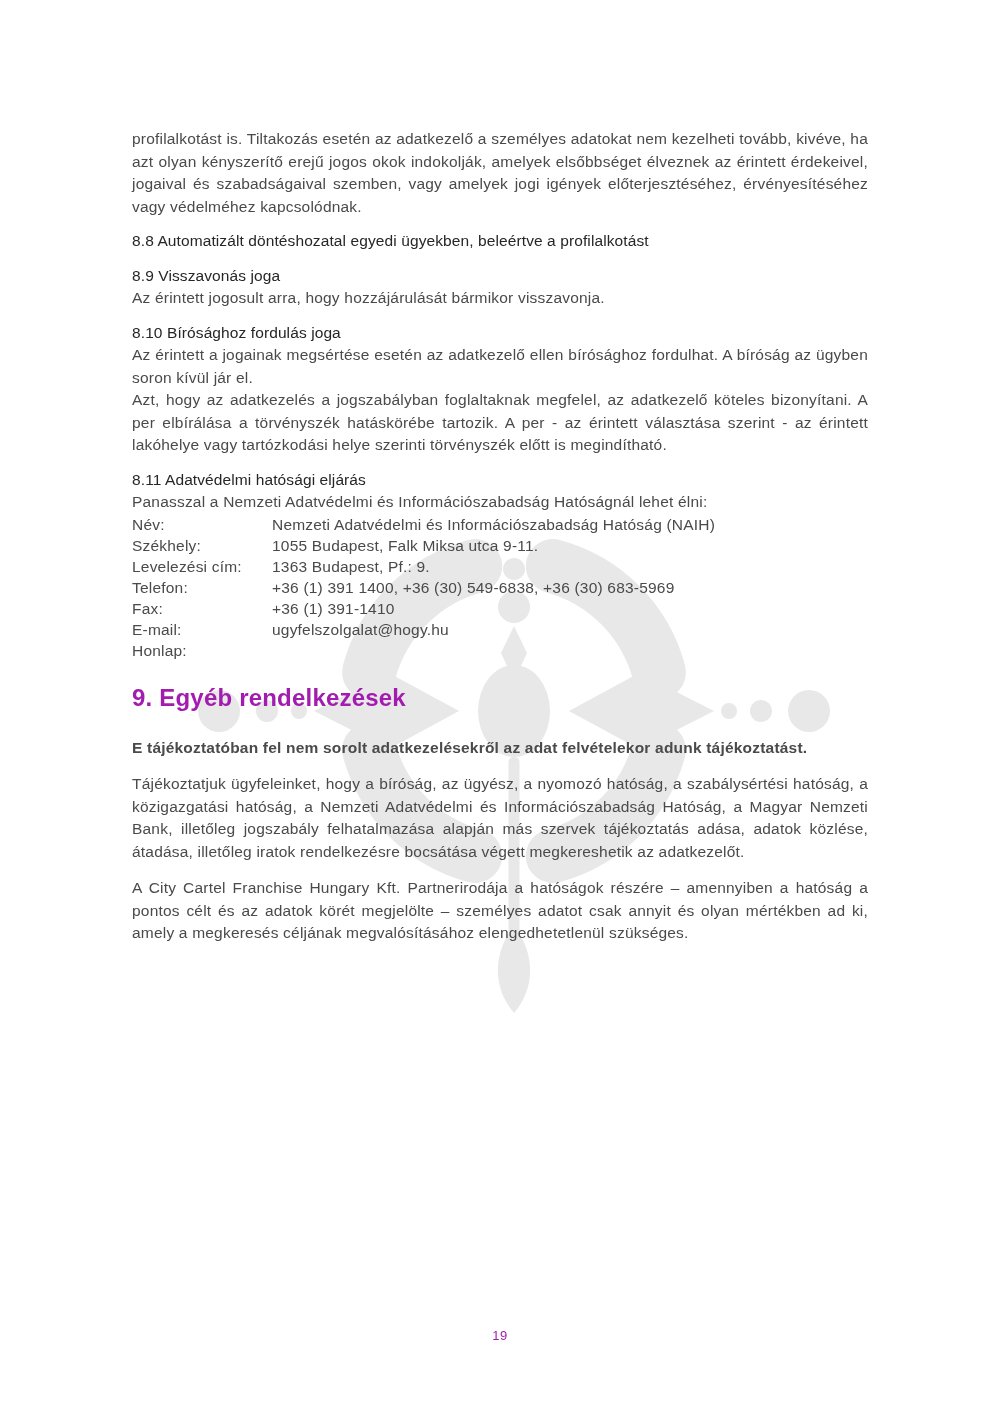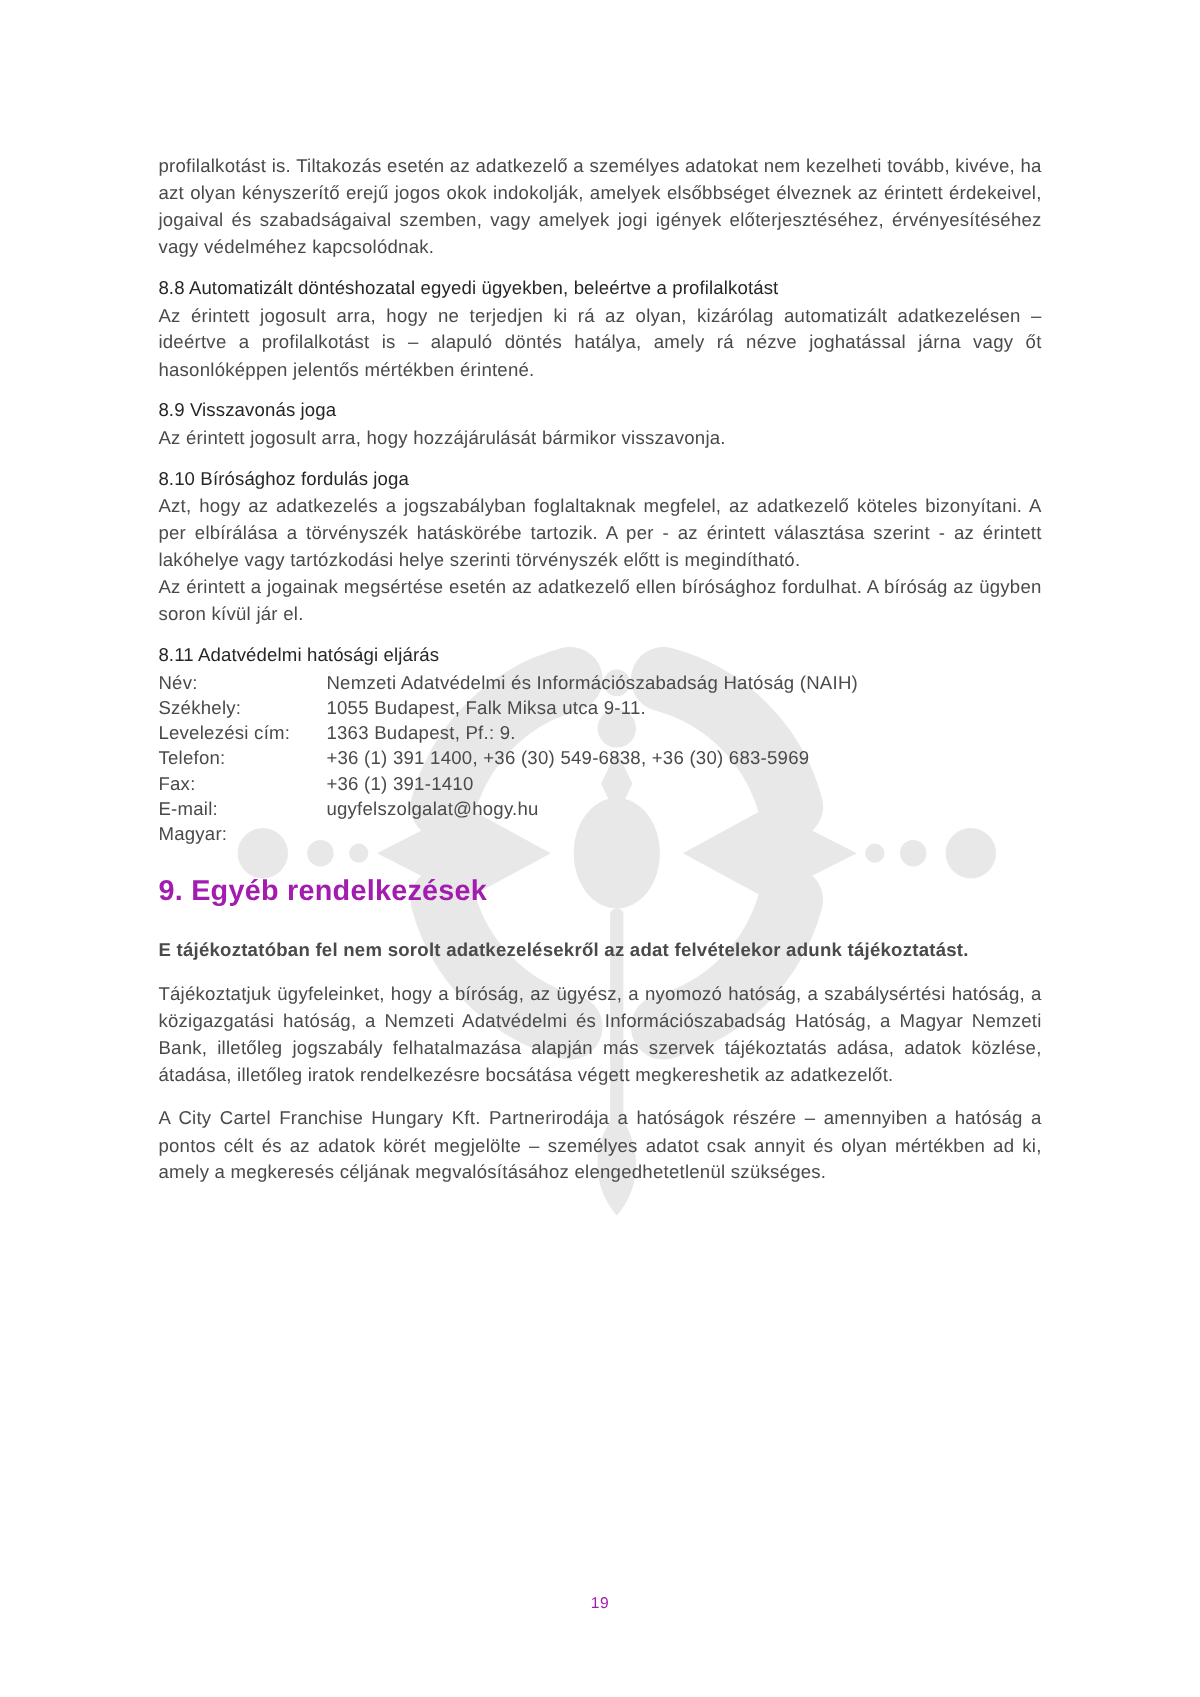--- a/index.html
+++ b/index.html
@@ -115,36 +115,36 @@
       <path d="M 350 505 C 371 532 372 566 350 592 C 328 566 329 532 350 505 Z"></path>
     </g>
   </svg>
 
   <div class="content">
 
     <p class="body-p">profilalkotást is. Tiltakozás esetén az adatkezelő a személyes adatokat nem kezelheti tovább, kivéve, ha azt olyan kényszerítő erejű jogos okok indokolják, amelyek elsőbbséget élveznek az érintett érdekeivel, jogaival és szabadságaival szemben, vagy amelyek jogi igények előterjesztéséhez, érvényesítéséhez vagy védelméhez kapcsolódnak.</p>
 
     <section>
       <h3 class="sec-h">8.8 Automatizált döntéshozatal egyedi ügyekben, beleértve a profilalkotást</h3>
-      <p class="body-p">Az érintett jogosult arra, hogy ne terjedjen ki rá az olyan, kizárólag automatizált adatkezelésen – ideértve a profilalkotást is – alapuló döntés hatálya, amely rá nézve joghatással járna vagy őt hasonlóképpen jelentős mértékben érintené.</p>
     </section>
 
     <section>
       <h3 class="sec-h">8.9 Visszavonás joga</h3>
       <p class="body-p no-just">Az érintett jogosult arra, hogy hozzájárulását bármikor visszavonja.</p>
     </section>
 
     <section>
       <h3 class="sec-h">8.10 Bírósághoz fordulás joga</h3>
+      <p class="body-p">Az érintett a jogainak megsértése esetén az adatkezelő ellen bírósághoz fordulhat. A bíróság az ügyben soron kívül jár el.</p>
       <p class="body-p">Azt, hogy az adatkezelés a jogszabályban foglaltaknak megfelel, az adatkezelő köteles bizonyítani. A per elbírálása a törvényszék hatáskörébe tartozik. A per - az érintett választása szerint - az érintett lakóhelye vagy tartózkodási helye szerinti törvényszék előtt is megindítható.</p>
-      <p class="body-p">Az érintett a jogainak megsértése esetén az adatkezelő ellen bírósághoz fordulhat. A bíróság az ügyben soron kívül jár el.</p>
     </section>
 
     <section>
       <h3 class="sec-h">8.11 Adatvédelmi hatósági eljárás</h3>
+      <p class="body-p no-just">Panasszal a Nemzeti Adatvédelmi és Információszabadság Hatóságnál lehet élni:</p>
 
       <div class="contact">
         <div class="contact-row">
           <span class="contact-label">Név:</span>
           <span class="contact-value">Nemzeti Adatvédelmi és Információszabadság Hatóság (NAIH)</span>
         </div>
         <div class="contact-row">
           <span class="contact-label">Székhely:</span>
           <span class="contact-value">1055 Budapest, Falk Miksa utca 9-11.</span>
         </div>
@@ -158,21 +158,21 @@
         </div>
         <div class="contact-row">
           <span class="contact-label">Fax:</span>
           <span class="contact-value">+36 (1) 391-1410</span>
         </div>
         <div class="contact-row">
           <span class="contact-label">E-mail:</span>
           <span class="contact-value">ugyfelszolgalat@hogy.hu</span>
         </div>
         <div class="contact-row">
-          <span class="contact-label">Magyar:</span>
+          <span class="contact-label">Honlap:</span>
         </div>
       </div>
     </section>
 
     <h1 class="h1">9. Egyéb rendelkezések</h1>
 
     <p class="body-p no-just after-h1">E tájékoztatóban fel nem sorolt adatkezelésekről az adat felvételekor adunk tájékoztatást.</p>
     <p class="body-p gap-top">Tájékoztatjuk ügyfeleinket, hogy a bíróság, az ügyész, a nyomozó hatóság, a szabálysértési hatóság, a közigazgatási hatóság, a Nemzeti Adatvédelmi és Információszabadság Hatóság, a Magyar Nemzeti Bank, illetőleg jogszabály felhatalmazása alapján más szervek tájékoztatás adása, adatok közlése, átadása, illetőleg iratok rendelkezésre bocsátása végett megkereshetik az adatkezelőt.</p>
     <p class="body-p gap-top">A City Cartel Franchise Hungary Kft. Partnerirodája a hatóságok részére – amennyiben a hatóság a pontos célt és az adatok körét megjelölte – személyes adatot csak annyit és olyan mértékben ad ki, amely a megkeresés céljának megvalósításához elengedhetetlenül szükséges.</p>
 

